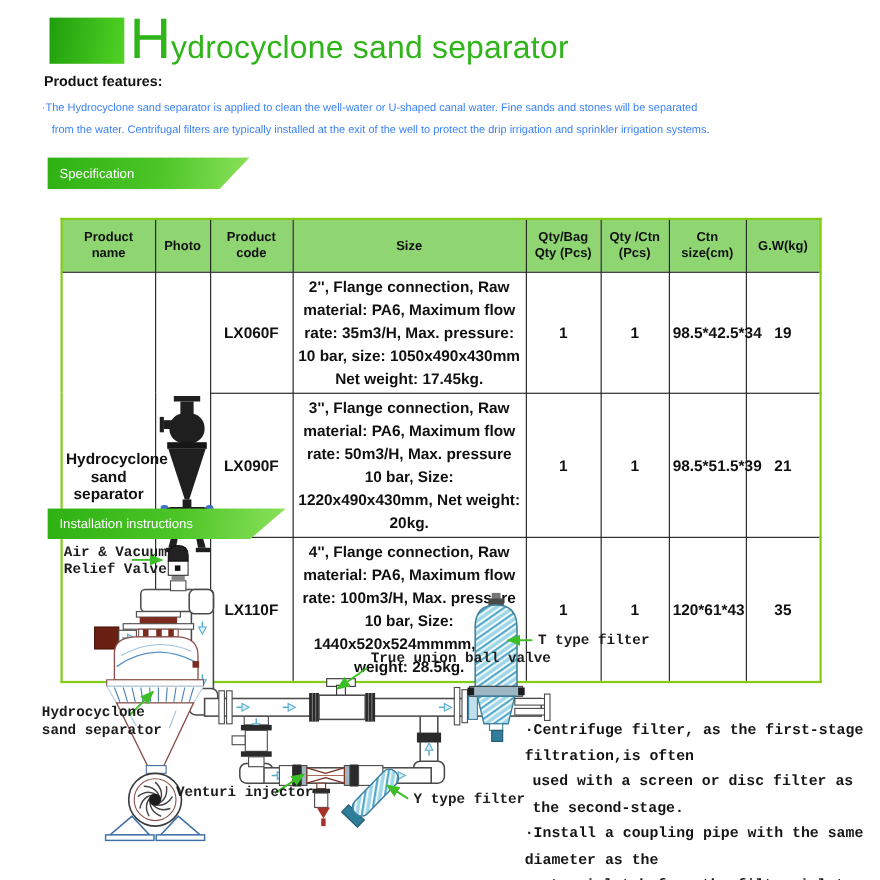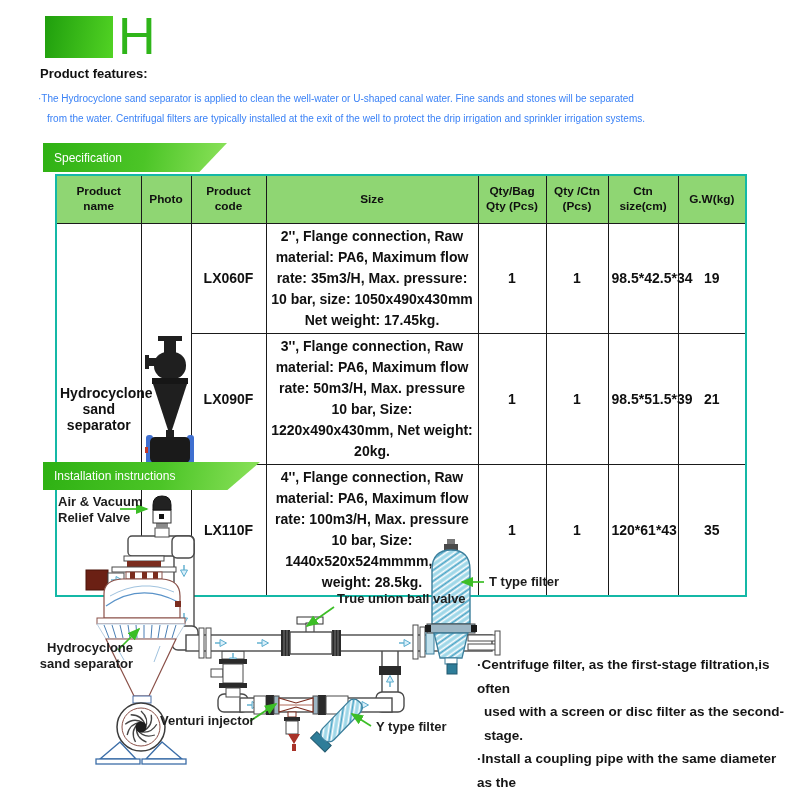--- a/index.html
+++ b/index.html
@@ -18,39 +18,40 @@
   
   .banner{background:linear-gradient(100deg,#2eb113 0%,#4cc527 55%,#8ce25b 100%);
           clip-path:polygon(0 0,100% 0,85% 100%,0 100%);
           color:#fff;font-size:12px;display:flex;align-items:center;padding-left:11px;box-sizing:border-box;}
   .banner.spec{left:43px;top:143px;width:184px;height:29px;}
   .banner.inst{left:43px;top:462px;width:217px;height:28px;}
   
   table.spec{left:55px;top:174px;border-collapse:collapse;table-layout:fixed;width:690px;}
   table.spec th,table.spec td{border:1.4px solid #1a1a1a;text-align:center;vertical-align:middle;
       font-size:14px;font-weight:700;color:#101010;padding:2px 3px;box-sizing:border-box;}
-  table.spec{border:2px solid #14b8a6;}
+  table.spec{border:2px solid #84cc16;margin-top:24px;}
   table.spec th{background:#8fd673;height:48px;font-size:11.8px;line-height:1.3;}
   td.size-cell{white-space:pre-wrap;line-height:1.5;padding:2px 6px;}
   .r1{height:76px}.r2{height:75px}.r3{height:74px}
   
-  #diag{left:0;top:470px;width:800px;height:330px;}
+  #diag{left:0;top:470px;width:800px;height:330px;font-family:Liberation Mono, monospace;}
   #diag svg{position:absolute;left:0;top:0;}
   .dlabel{position:absolute;font-size:13px;font-weight:600;color:#1c1c1c;line-height:16px;white-space:nowrap;}
   .notes{left:477px;top:183px;width:315px;font-size:13.5px;font-weight:600;line-height:23.5px;color:#151515;}
   .notes .indent{padding-left:7px;}
 </style>
 </head>
 <body>
 
 <div id="page">
 
   <div class="abs logo"></div>
   <div class="abs title">
     <span class="big">H</span>
+      <span class="rest">ydrocyclone sand separator</span>
   </div>
 
   <div class="abs feat-head">Product features:</div>
   <div class="abs feat-line feat1">·The Hydrocyclone sand separator is applied to clean the well-water or U-shaped canal water. Fine sands and stones will be separated</div>
   <div class="abs feat-line feat2">from the water. Centrifugal filters are typically installed at the exit of the well to protect the drip irrigation and sprinkler irrigation systems.</div>
 
   <div class="abs banner spec">Specification</div>
 
   <table class="spec abs">
     <colgroup>
@@ -308,21 +309,21 @@
         <line x1="484" y1="112" x2="462" y2="112" marker-end="url(#gmark)"></line>
         <line x1="250" y1="251" x2="276" y2="234" marker-end="url(#gmark)"></line>
         <line x1="371" y1="256" x2="352" y2="244" marker-end="url(#gmark)"></line>
       </g>
     </svg>
 
     <div class="dlabel" style="left:58px;top:24px;">
       <div>Air &amp; Vacuum</div>
       <div>Relief Valve</div>
     </div>
-    <div class="dlabel" style="left:21px;top:170px;width:112px;text-align:right;">
+    <div class="dlabel" style="left:38px;top:170px;width:112px;text-align:left;">
       <div>Hydrocyclone</div>
       <div>sand separator</div>
     </div>
     <div class="dlabel" style="left:337px;top:121px;">True union ball valve</div>
     <div class="dlabel" style="left:489px;top:104px;">T type filter</div>
     <div class="dlabel" style="left:160px;top:243px;">Venturi injector</div>
     <div class="dlabel" style="left:376px;top:249px;">Y type filter</div>
 
     <div class="abs notes">
       <div>·Centrifuge filter, as the first-stage filtration,is often</div>

